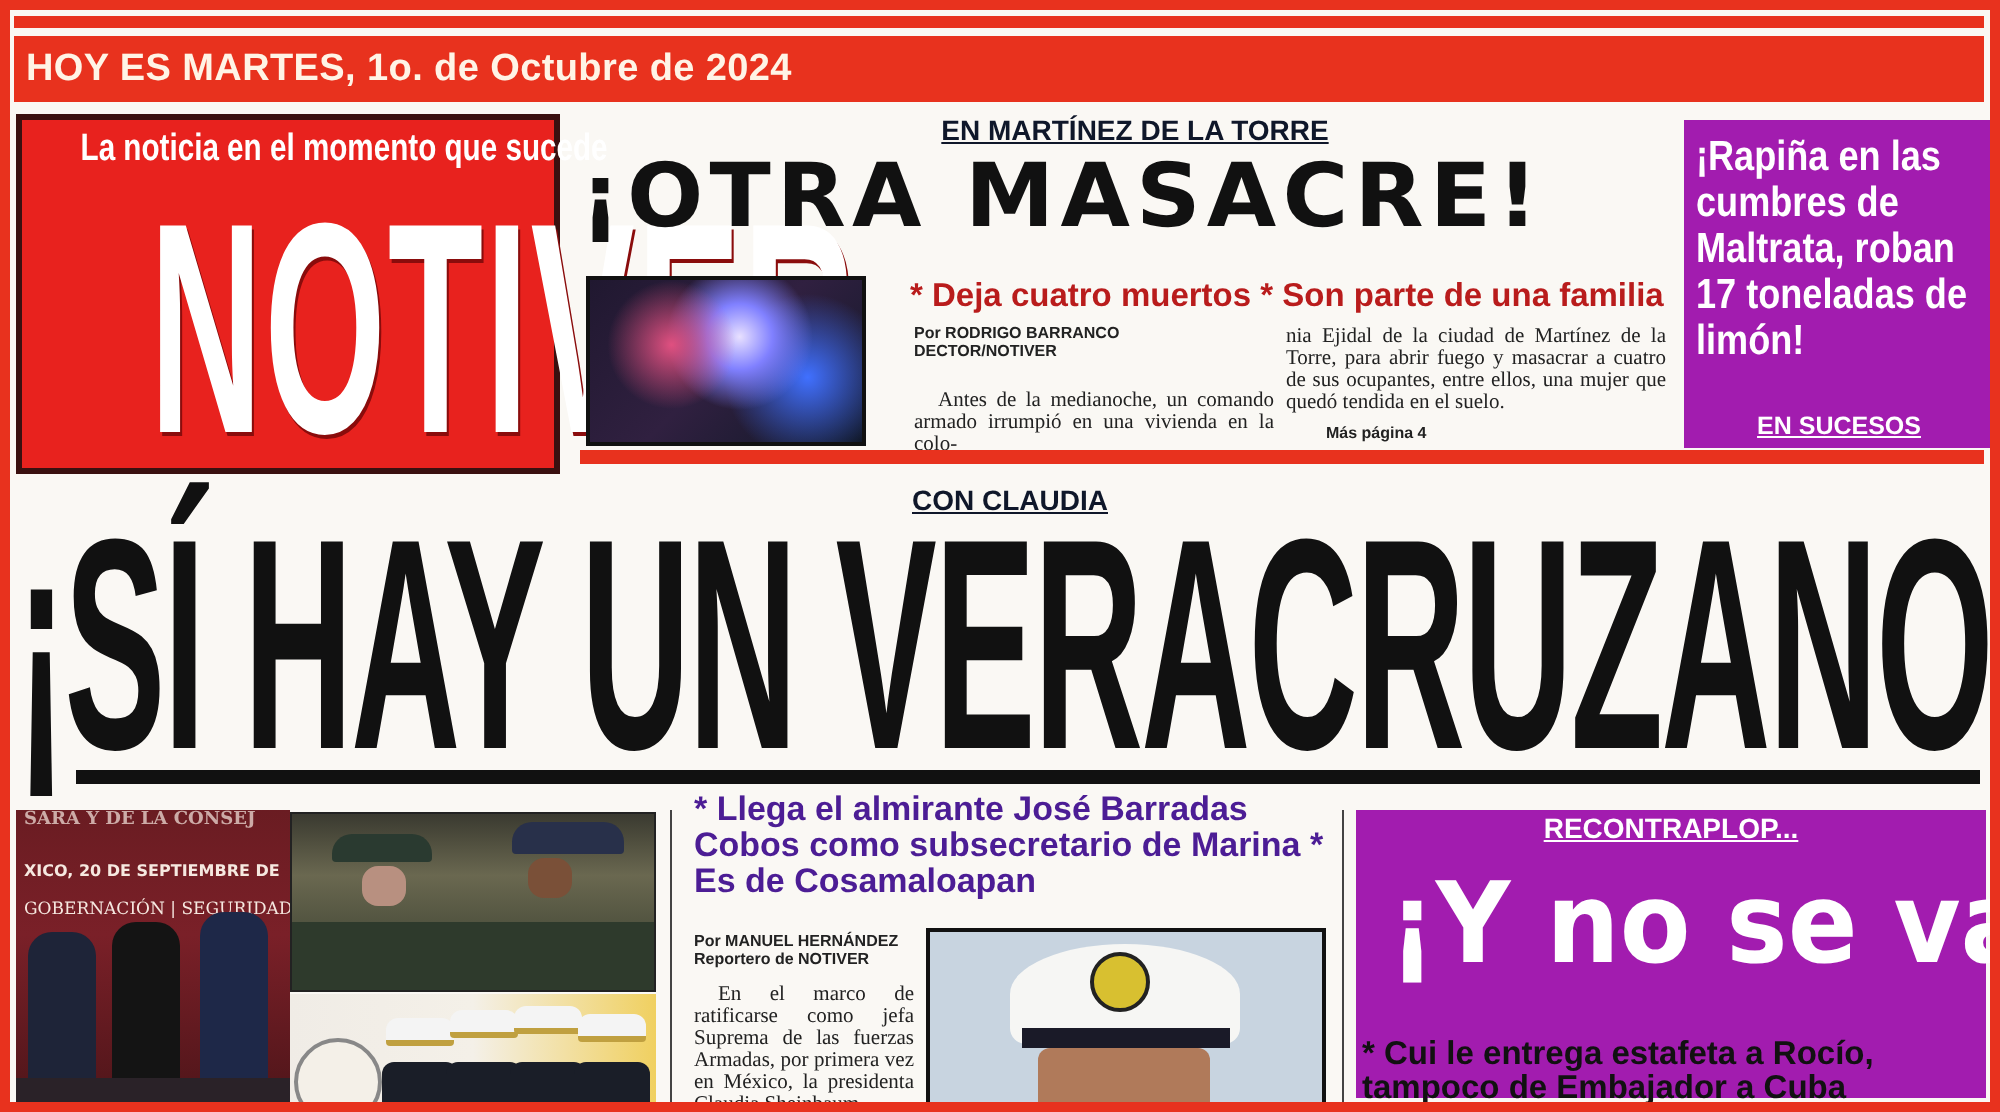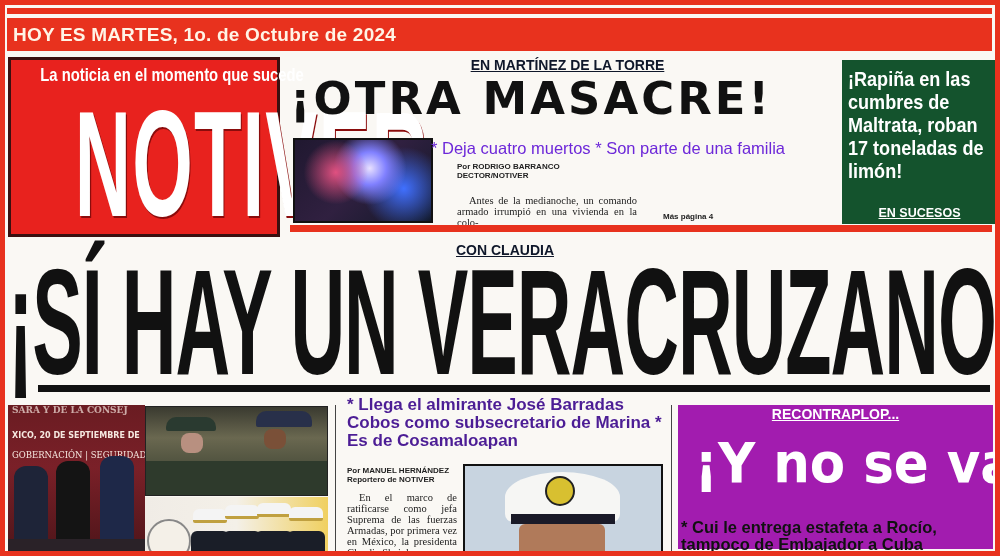--- a/index.html
+++ b/index.html
@@ -15,30 +15,30 @@
   .logo { position: absolute; left: 3px; top: 52px; width: 272px; height: 180px; background: #e8221e; border: 3px solid #3a1010; }
   .logo .tagline { position: absolute; top: 4px; left: 0; width: 100%; text-align: center; color: #fff; font-weight: bold; font-size: 19px; transform: scaleX(0.78); transform-origin: center; white-space: nowrap; font-family: "Liberation Sans Narrow", "Liberation Sans", sans-serif; }
   .logo .brand { position: absolute; top: 34px; left: 0; width: 100%; text-align: center; color: #fff; font-weight: bold; font-size: 150px; line-height: 140px; transform: scaleX(0.52); transform-origin: center; white-space: nowrap; letter-spacing: 2px; text-shadow: 2px 2px 0 #8a0c0c; }
 
   
   .kicker { font-weight: bold; text-decoration: underline; color: #0f172a; font-size: 14px; text-align: center; }
   .masacre-kicker { position: absolute; left: 290px; top: 52px; width: 545px; }
   .masacre-head { position: absolute; left: 285px; top: 68px; width: 545px; font-family: "DejaVu Sans", sans-serif; font-weight: bold; font-size: 44px; letter-spacing: 3px; color: #111; white-space: nowrap; transform: scaleX(1.02); transform-origin: left; }
   .masacre-photo { position: absolute; left: 288px; top: 133px; width: 140px; height: 85px; border: 2px solid #111;
     background: radial-gradient(circle at 30% 40%, #e05080 0%, transparent 30%), radial-gradient(circle at 55% 35%, #e8e0ff 0%, #8080ff 18%, transparent 40%), radial-gradient(circle at 80% 60%, #4070ff 0%, transparent 35%), linear-gradient(135deg, #201830, #302040 50%, #101828); }
-  .masacre-sub { position: absolute; left: 426px; top: 134px; width: 400px; font-weight: normal; font-size: 16.5px; color: #6d28d9; white-space: nowrap; }
+  .masacre-sub { position: absolute; left: 450px; top: 134px; width: 400px; font-weight: bold; font-size: 16.5px; color: #b91c1c; white-space: nowrap; }
   .byline { font-weight: bold; font-size: 8px; color: #222; line-height: 9px; }
   .masacre-byline { position: absolute; left: 452px; top: 157px; }
   .body-text { font-family: "Liberation Serif", serif; font-size: 10.5px; line-height: 11px; color: #222; text-align: justify; }
   .masacre-col1 { position: absolute; left: 452px; top: 190px; width: 180px; text-indent: 12px; }
   .masacre-col2 { position: absolute; left: 638px; top: 158px; width: 190px; }
   .more { position: absolute; left: 658px; top: 207px; font-weight: bold; font-size: 8px; color: #222; }
 
   
-  .rapina { position: absolute; left: 837px; top: 55px; width: 155px; height: 164px; background: #14532d; padding: 7px 6px; }
+  .rapina { position: absolute; left: 837px; top: 55px; width: 155px; height: 164px; background: #a21caf; padding: 7px 6px; }
   .rapina .head { color: #fff; font-weight: bold; font-size: 21px; line-height: 23px; font-family: "Liberation Sans Narrow", "Liberation Sans", sans-serif; transform: scaleX(0.86); transform-origin: left; width: 170px; }
   .rapina .link { position: absolute; bottom: 4px; left: 0; width: 100%; text-align: center; color: #fff; font-weight: bold; font-size: 12.5px; text-decoration: underline; }
 
   
   .red-rule { position: absolute; left: 285px; top: 220px; width: 702px; height: 7px; background: #e8321e; }
 
   
   .claudia-kicker { position: absolute; left: 0; top: 237px; width: 1000px; }
   .main-head { position: absolute; left: 3px; top: 252px; width: 985px; height: 130px; color: #111; font-weight: bold; font-family: "Liberation Sans", sans-serif; font-size: 150px; line-height: 130px; white-space: nowrap; transform: scaleX(0.505); transform-origin: left; letter-spacing: -2px; }
   .main-rule { position: absolute; left: 33px; top: 380px; width: 952px; height: 7px; background: #111; }
@@ -85,20 +85,21 @@
 
   <div class="kicker masacre-kicker">EN MARTÍNEZ DE LA TORRE</div>
   <div class="masacre-head">¡OTRA MASACRE!</div>
   <div class="masacre-photo"></div>
   <div class="masacre-sub">* Deja cuatro muertos * Son parte de una familia</div>
   <div class="byline masacre-byline">
     <div>Por RODRIGO BARRANCO</div>
     <div>DECTOR/NOTIVER</div>
   </div>
   <div class="body-text masacre-col1">Antes de la medianoche, un comando armado irrumpió en una vivienda en la colo-</div>
+  <div class="body-text masacre-col2">nia Ejidal de la ciudad de Martínez de la Torre, para abrir fuego y masacrar a cuatro de sus ocupantes, entre ellos, una mujer que quedó tendida en el suelo.</div>
   <div class="more">Más página 4</div>
 
   <div class="rapina">
     <div class="head">¡Rapiña en las cumbres de Maltrata, roban 17 toneladas de limón!</div>
     <div class="link">EN SUCESOS</div>
   </div>
 
   <div class="red-rule"></div>
 
   <div class="kicker claudia-kicker">CON CLAUDIA</div>

